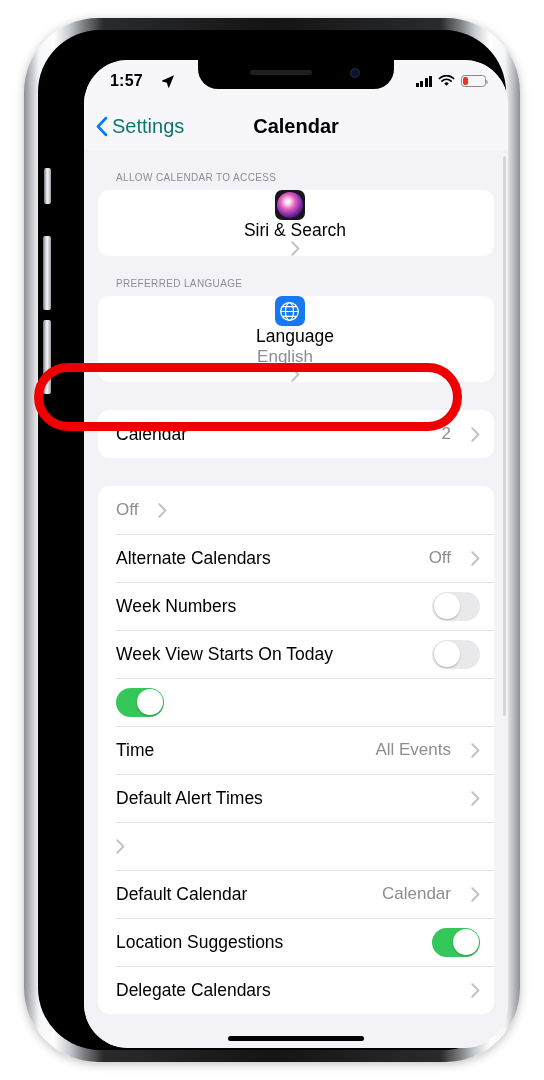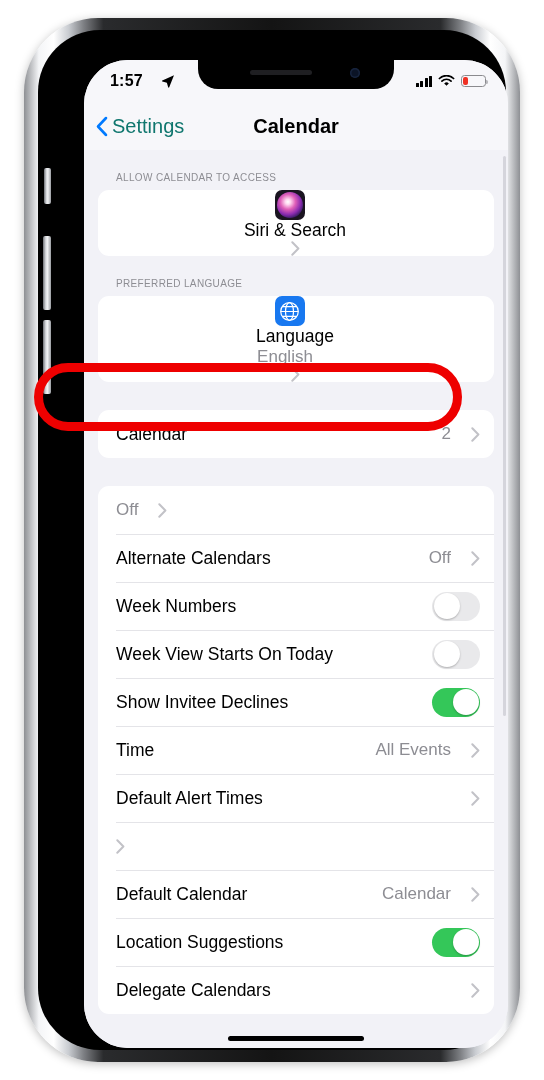--- a/index.html
+++ b/index.html
@@ -442,21 +442,20 @@
                   <div class="knob"></div>
                 </div>
               </div>
               <div class="row">
                 <div class="row-label">Week View Starts On Today</div>
                 <div class="toggle">
                   <div class="knob"></div>
                 </div>
               </div>
               <div class="row">
-                <div class="row-label">Show Invitee Declines</div>
                 <div class="toggle on">
                   <div class="knob"></div>
                 </div>
               </div>
               <div class="row">
                 <div class="row-label">Time</div>
                 <div class="row-value">All Events</div>
                 <svg class="chevron" width="9" height="15" viewBox="0 0 9 15">
                   <path d="M1.3 1.3 7.4 7.5 1.3 13.7" stroke="#c2c2c7" stroke-width="2" fill="none" stroke-linecap="round" stroke-linejoin="round"></path>
                 </svg>

